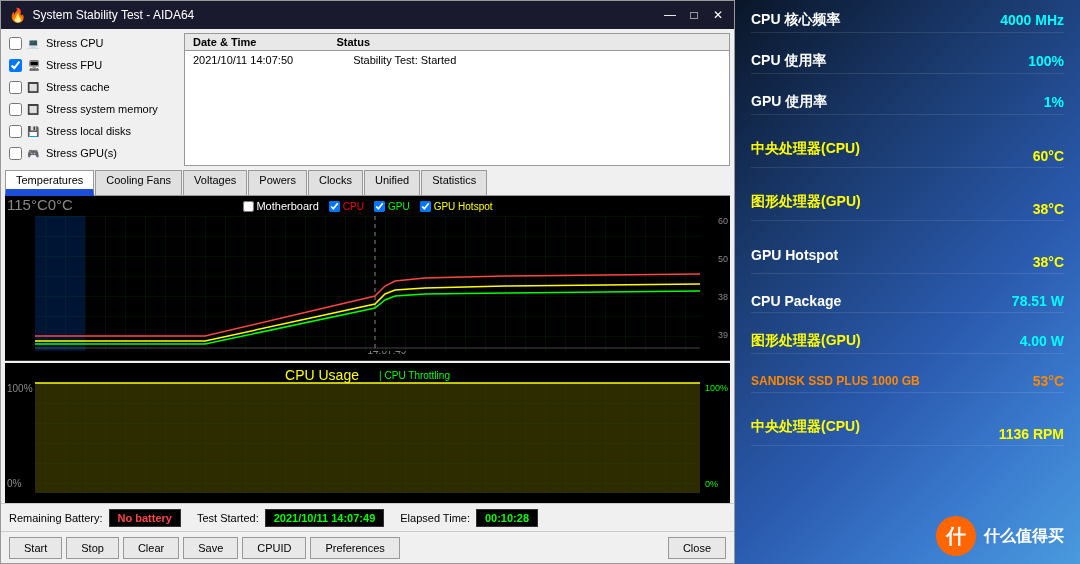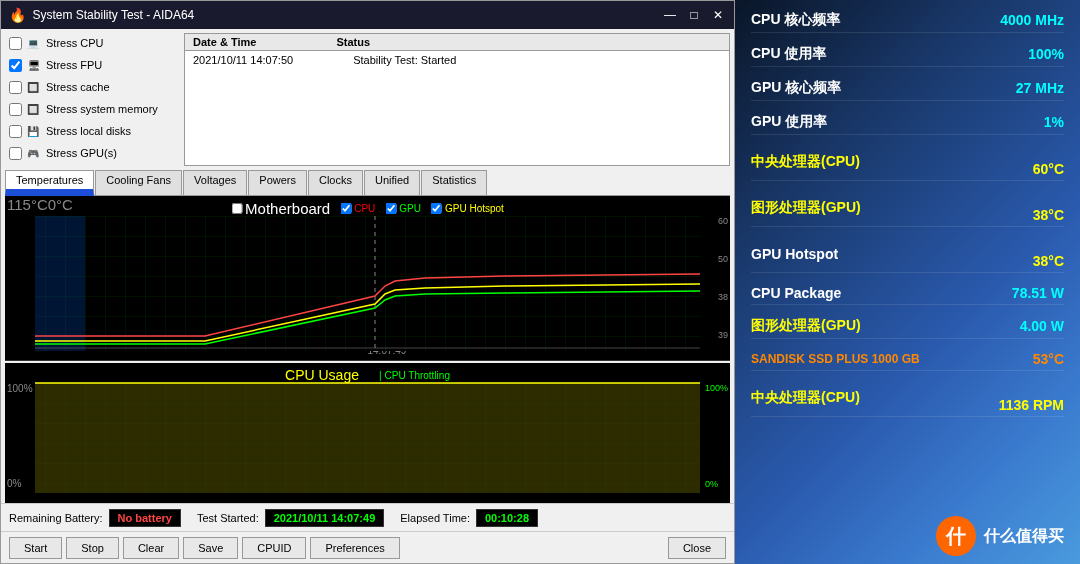--- a/index.html
+++ b/index.html
@@ -169,21 +169,21 @@
       background: linear-gradient(135deg, #0a1628 0%, #1a3a6e 30%, #2a5aae 60%, #3a7ace 80%, #4a9ade 100%);
       padding: 8px 16px;
       display: flex;
       flex-direction: column;
       justify-content: space-between;
     }
 
     .stats-grid {
       display: flex;
       flex-direction: column;
-      gap: 9px;
+      gap: 16px;
     }
 
     .stat-row {
       display: flex;
       justify-content: space-between;
       align-items: center;
       padding: 3px 0;
       border-bottom: 1px solid rgba(255,255,255,0.1);
     }
 
@@ -389,21 +389,21 @@
       <div class="tab-item">Clocks</div>
       <div class="tab-item">Unified</div>
       <div class="tab-item">Statistics</div>
     </div>
 
     <div id="temp-chart">
 
       <div id="temp-chart-legend">
         <div class="legend-item">
           <input type="checkbox" class="legend-checkbox" style="">
-          <span style="color:#ffffff; font-size:15px;">Motherboard</span>
+          <span style="color:#ffffff; font-size:11px;">Motherboard</span>
         </div>
         <div class="legend-item">
           <input type="checkbox" class="legend-checkbox" checked="" style="">
           <span style="color:#ff0000; font-size:10px;">CPU</span>
         </div>
         <div class="legend-item">
           <input type="checkbox" class="legend-checkbox" checked="" style="">
           <span style="color:#00ff00; font-size:10px;">GPU</span>
         </div>
         <div class="legend-item">
@@ -520,24 +520,20 @@
     <div class="stat-row">
       <span class="stat-label white">CPU 核心频率</span>
       <span class="stat-value cyan">4000 MHz</span>
     </div>
 
     <div class="stat-row">
       <span class="stat-label white">CPU 使用率</span>
       <span class="stat-value cyan">100%</span>
     </div>
 
-    <div class="stat-row">
-      <span class="stat-label white">GPU 核心频率</span>
-      <span class="stat-value cyan">27 MHz</span>
-    </div>
 
     <div class="stat-row">
       <span class="stat-label white">GPU 使用率</span>
       <span class="stat-value cyan">1%</span>
     </div>
 
     <div class="stat-row">
       <span class="stat-label chinese">中央处理器(CPU)</span>
       <span class="stat-value yellow">60°C</span>
     </div>

